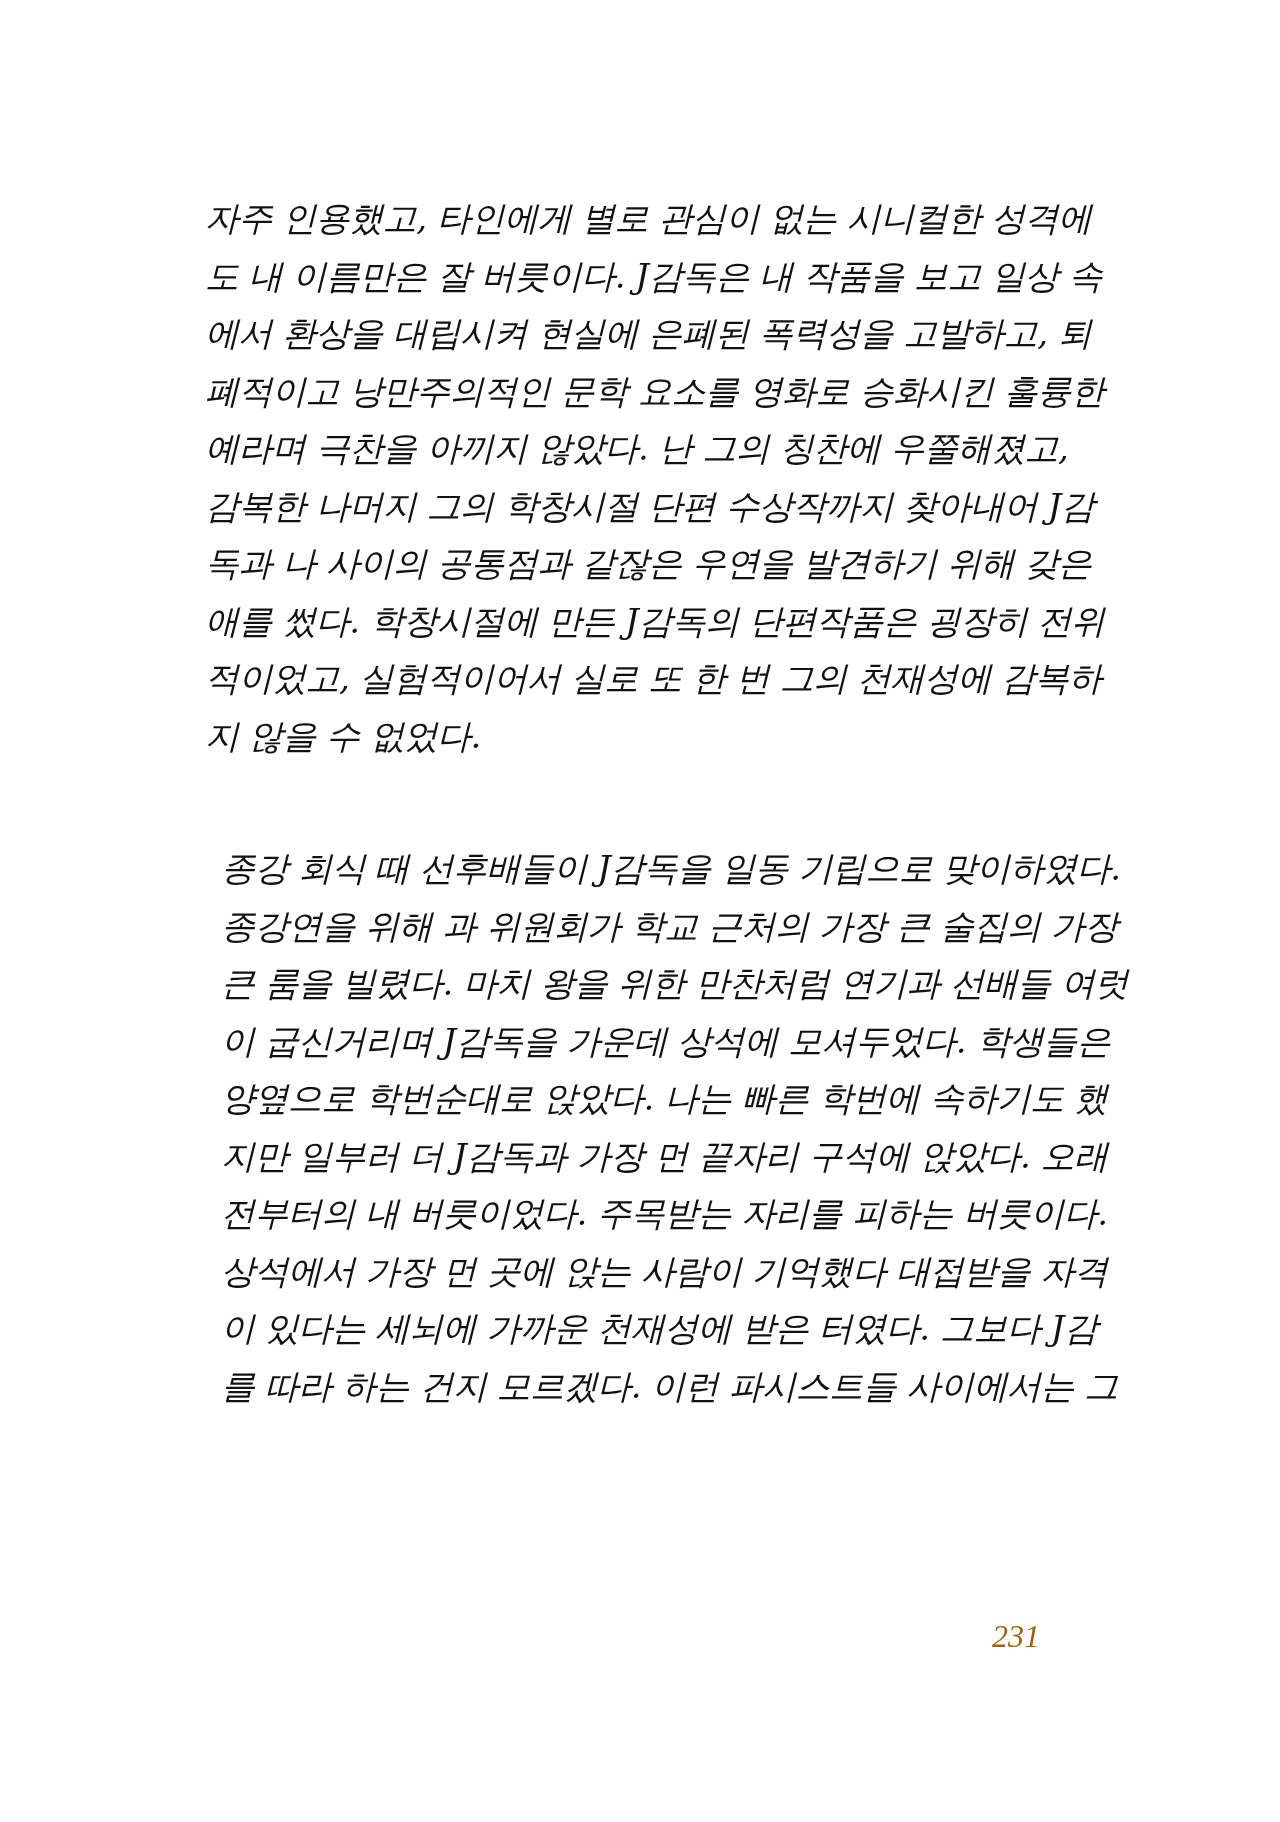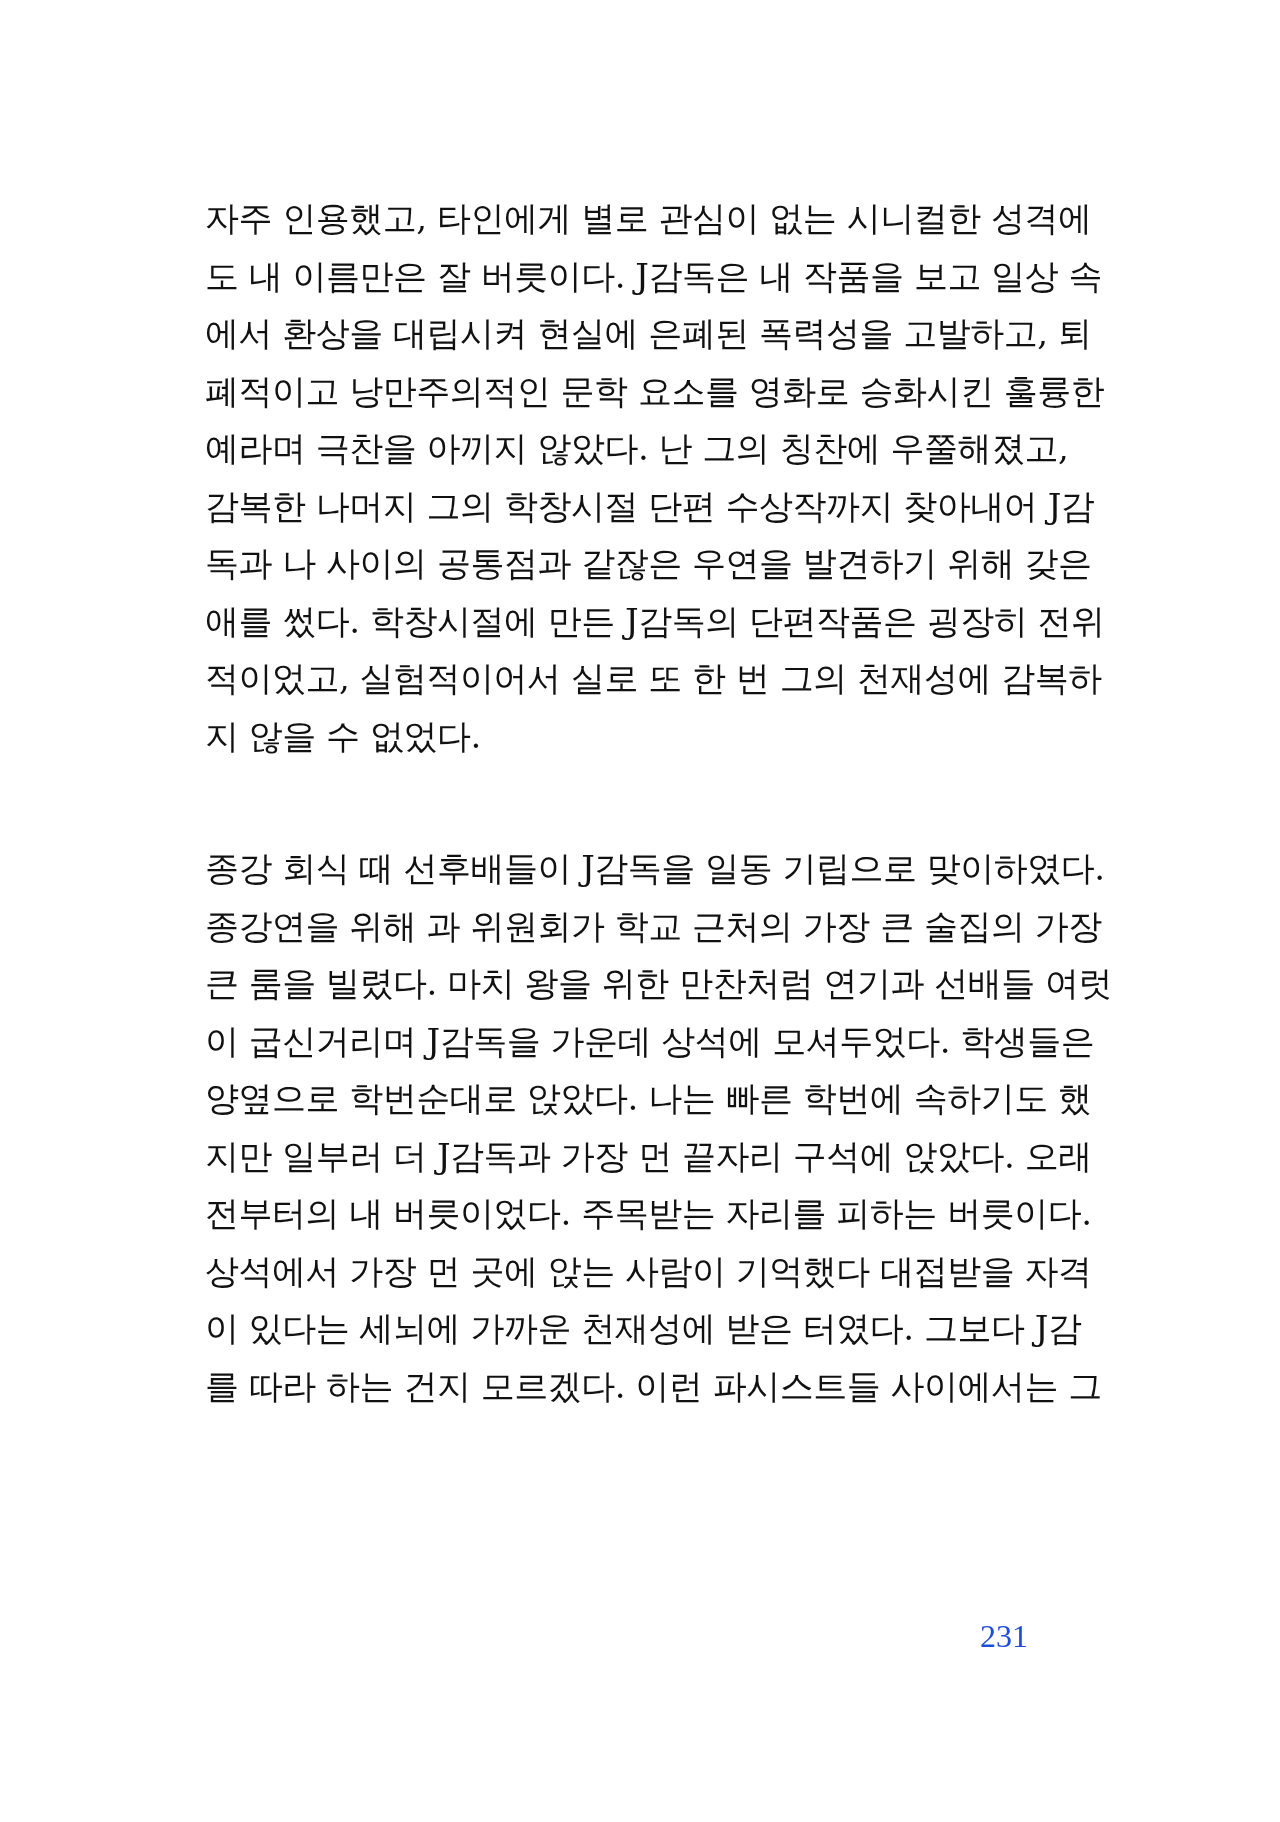--- a/index.html
+++ b/index.html
@@ -14,50 +14,51 @@
       overflow: hidden;
       font-family: "DejaVu Serif", "Liberation Serif", serif;
       color: #111111;
     }
     .page {
       position: absolute;
       left: 0; top: 0;
       width: 1280px;
       height: 1822px;
       background: #ffffff;
+      font-style: italic;
     }
     .text-block {
       position: absolute;
       left: 205px;
       width: 848px;
     }
     .line {
       display: block;
       height: 57.5px;
       line-height: 57.5px;
       font-size: 34px;
       white-space: nowrap;
       text-align: justify;
       text-align-last: justify;
       letter-spacing: -0.5px;
     }
     .line.last {
       text-align-last: left;
     }
     #para-1 { top: 190px; }
-    #para-2 { top: 840px; }
+    #para-2 { top: 840px; margin-left: 16px; }
     .page-number {
       position: absolute;
       left: 980px;
       top: 1618px;
       width: 60px;
-      text-align: left;
+      text-align: right;
       font-family: "Liberation Serif", "DejaVu Serif", serif;
       font-size: 32px;
-      color: #1d4ed8;
+      color: #a16207;
     }
   </style>
 </head>
 <body>
 
 <div class="page">
 
   <div class="text-block" id="para-1">
     <span class="line">자주 인용했고, 타인에게 별로 관심이 없는 시니컬한 성격에</span>
     <span class="line">도 내 이름만은 잘 버릇이다. J감독은 내 작품을 보고 일상 속</span>

